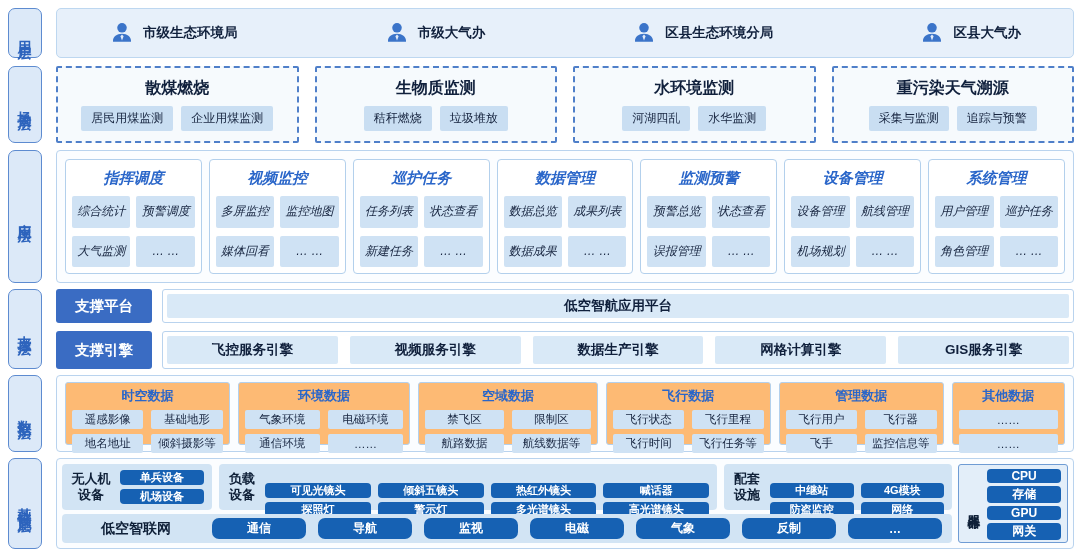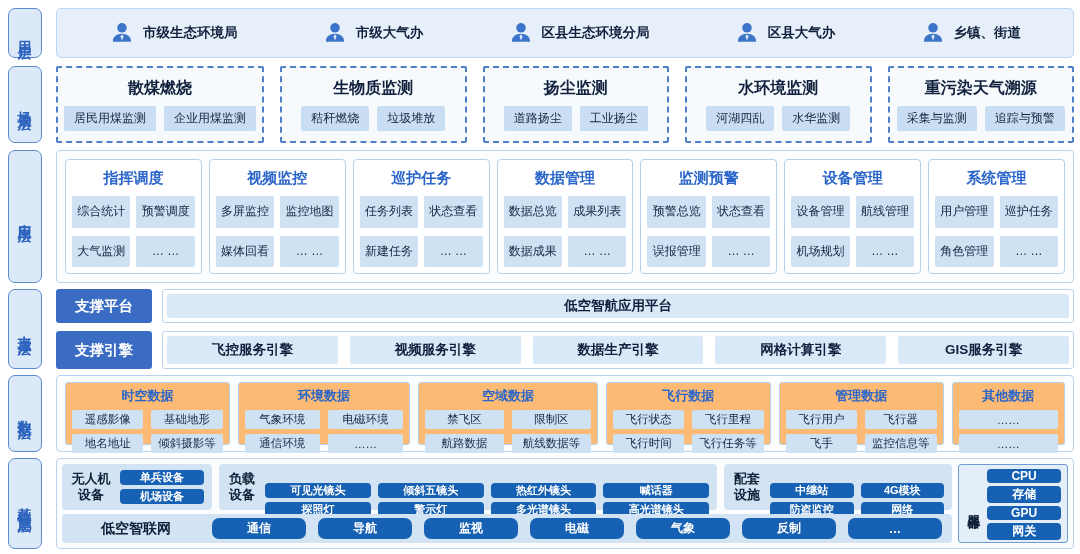--- a/index.html
+++ b/index.html
@@ -20,21 +20,21 @@
   .user-item span{font-size:13.5px;font-weight:bold;color:#10203c;}
 
   
   .scen-row{display:flex;gap:16px;}
   .scen-box{flex:1;border:2px dashed #4f7fc9;background:#f6fafd;border-radius:2px;display:flex;flex-direction:column;align-items:center;justify-content:center;gap:7px;padding:6px 6px;box-sizing:border-box;}
   .scen-title{font-size:16px;font-weight:bold;color:#10203c;}
   .scen-chips{display:flex;gap:8px;width:100%;justify-content:center;}
   .chip{background:#c9def2;color:#16243f;font-size:12px;padding:4px 10px;border-radius:2px;white-space:nowrap;}
 
   
-  .app-panel{background:#fbfdff;border:1px solid #b9d3ee;border-radius:4px;display:flex;gap:7px;padding:8px;}
+  .app-panel{background:#fbfdff;border:1px solid #b9d3ee;border-radius:4px;display:flex;gap:7px;padding:8px;font-style:italic;}
   .card{flex:1;background:#fff;border:1px solid #b3d0ec;border-radius:4px;padding:6px;display:flex;flex-direction:column;box-sizing:border-box;}
   .card-title{text-align:center;font-size:15px;font-weight:bold;color:#2a66c9;margin:3px 0 8px;}
   .card-chips{display:grid;grid-template-columns:1fr 1fr;gap:8px 6px;flex:1;}
   .card-chips .chip{display:flex;align-items:center;justify-content:center;padding:0 4px;font-size:12px;background:#cfe2f4;border-radius:2px;white-space:nowrap;}
 
   
   .sup-row{display:flex;gap:10px;}
   .sup-btn{width:96px;background:#3a6cc3;color:#fff;font-size:14.5px;font-weight:bold;display:flex;align-items:center;justify-content:center;border-radius:3px;flex:none;}
   .sup-panel{flex:1;background:#fff;border:1px solid #b9d3ee;border-radius:3px;display:flex;align-items:stretch;padding:4px;gap:12px;}
   .band{flex:1;background:#d9e9f7;display:flex;align-items:center;justify-content:center;font-size:13.5px;font-weight:bold;color:#10203c;border-radius:2px;}
@@ -125,52 +125,35 @@
     <div class="user-item">
       <svg viewBox="0 0 24 24">
           <g fill="#3b74c9">
             <circle cx="12" cy="7.2" r="4.4"></circle>
             <path d="M12 12.6c-4.9 0-8.3 2.8-8.3 6.4V20h16.6v-1c0-3.6-3.4-6.4-8.3-6.4z"></path>
           </g>
           <path d="M12 13.4l-1.5 1.6 1.5 4 1.5-4z" fill="#fff" opacity="0.85"></path>
         </svg>
       <span>区县大气办</span>
     </div>
-    <div class="user-item">
-      <svg viewBox="0 0 24 24">
-          <g fill="#3b74c9">
-            <circle cx="12" cy="7.2" r="4.4"></circle>
-            <path d="M12 12.6c-4.9 0-8.3 2.8-8.3 6.4V20h16.6v-1c0-3.6-3.4-6.4-8.3-6.4z"></path>
-          </g>
-          <path d="M12 13.4l-1.5 1.6 1.5 4 1.5-4z" fill="#fff" opacity="0.85"></path>
-        </svg>
-      <span>乡镇、街道</span>
-    </div>
   </div>
 
   <div class="row scen-row" style="top:66px;height:77px">
     <div class="scen-box">
       <div class="scen-title">散煤燃烧</div>
       <div class="scen-chips">
         <span class="chip">居民用煤监测</span>
         <span class="chip">企业用煤监测</span>
       </div>
     </div>
     <div class="scen-box">
       <div class="scen-title">生物质监测</div>
       <div class="scen-chips">
         <span class="chip">秸秆燃烧</span>
         <span class="chip">垃圾堆放</span>
-      </div>
-    </div>
-    <div class="scen-box">
-      <div class="scen-title">扬尘监测</div>
-      <div class="scen-chips">
-        <span class="chip">道路扬尘</span>
-        <span class="chip">工业扬尘</span>
       </div>
     </div>
     <div class="scen-box">
       <div class="scen-title">水环境监测</div>
       <div class="scen-chips">
         <span class="chip">河湖四乱</span>
         <span class="chip">水华监测</span>
       </div>
     </div>
     <div class="scen-box">

